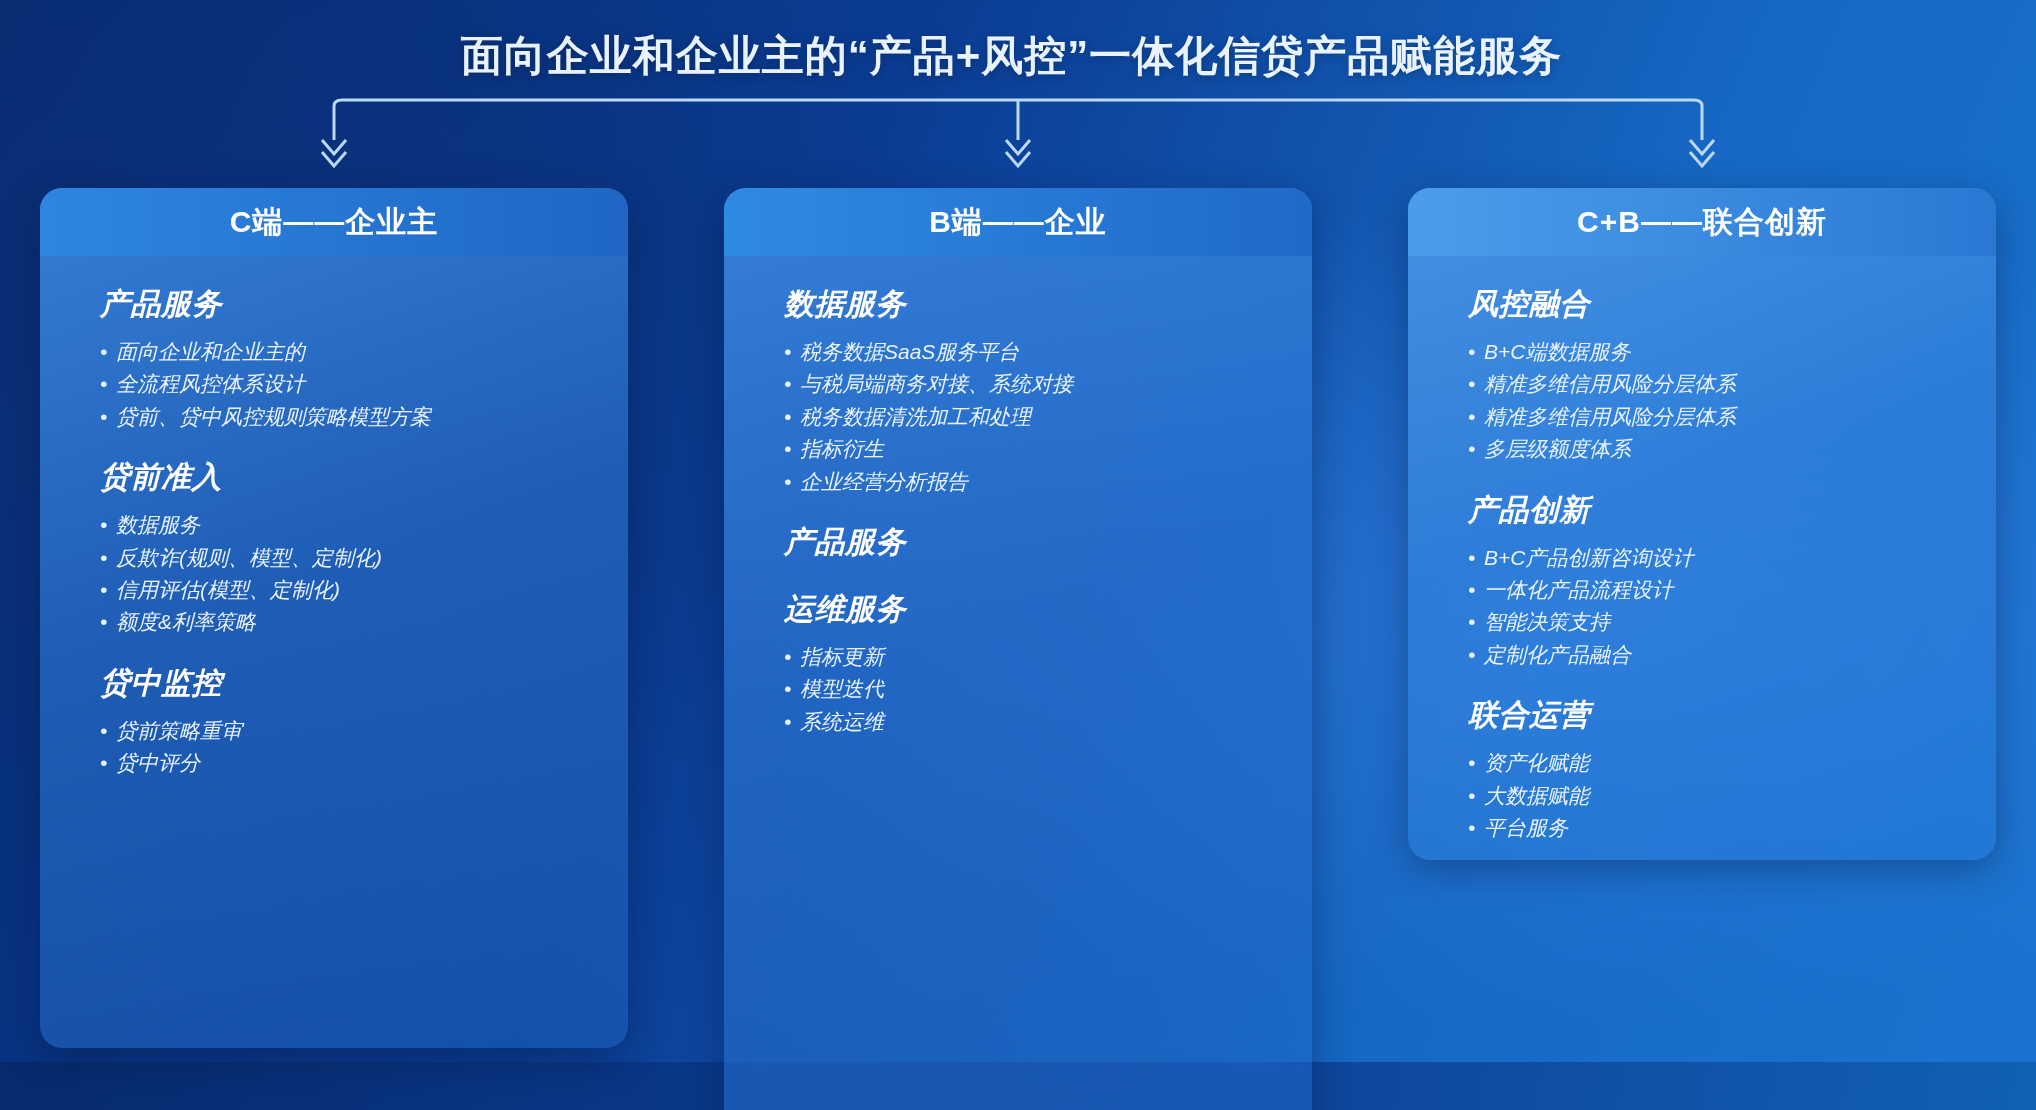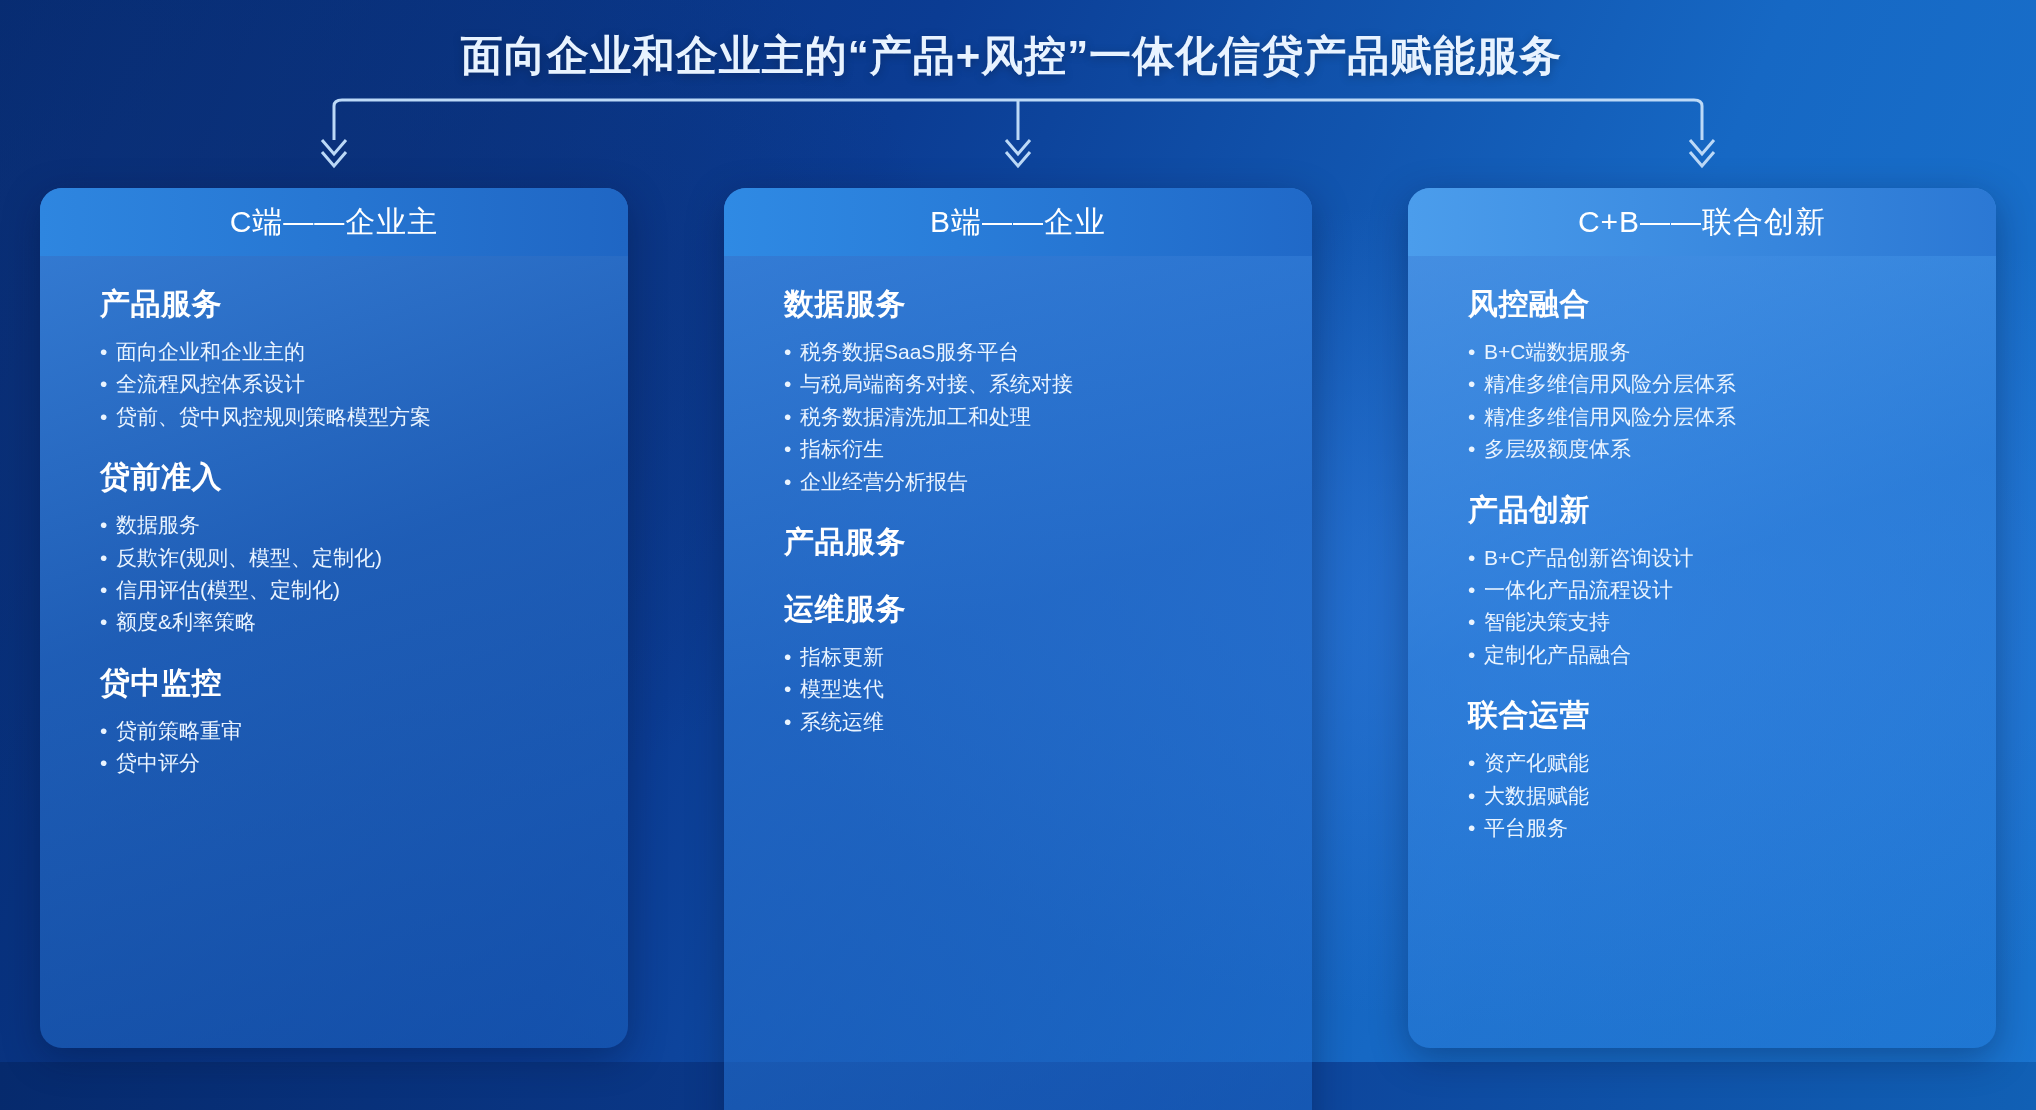--- a/index.html
+++ b/index.html
@@ -67,38 +67,39 @@
     gap: 96px;
   }
   .col {
     width: 588px;
     border-radius: 22px;
     overflow: hidden;
     box-shadow: 0 10px 36px rgba(2,18,52,0.35);
   }
   .col-1 { height: 860px; background: linear-gradient(160deg, rgba(62,140,230,0.85) 0%, rgba(36,104,196,0.80) 45%, rgba(26,96,190,0.55) 100%); }
   .col-2 { height: 956px; background: linear-gradient(160deg, rgba(62,140,230,0.85) 0%, rgba(38,110,204,0.78) 45%, rgba(28,104,200,0.50) 100%); }
-  .col-3 { height: 860px; background: linear-gradient(160deg, rgba(86,160,240,0.80) 0%, rgba(52,132,222,0.60) 45%, rgba(40,126,220,0.35) 100%); }
+  .col-3 { height: 672px; background: linear-gradient(160deg, rgba(86,160,240,0.80) 0%, rgba(52,132,222,0.60) 45%, rgba(40,126,220,0.35) 100%); }
 
   .col-head {
     height: 68px;
     display: flex;
     align-items: center;
     justify-content: center;
     font-size: 30px;
-    font-weight: normal;
+    font-weight: bold;
     color: #ffffff;
     letter-spacing: 1px;
   }
   .col-1 .col-head { background: linear-gradient(90deg, #2e86e0 0%, #1f66c4 100%); }
   .col-2 .col-head { background: linear-gradient(90deg, #2f8ae4 0%, #2069c8 100%); }
   .col-3 .col-head { background: linear-gradient(90deg, #4b9dec 0%, #2b78d4 100%); }
 
   .col-body {
     padding: 28px 44px 20px 60px;
+    font-style: italic;
   }
 
   .group { margin-bottom: 26px; }
   .group:last-child { margin-bottom: 0; }
 
   .group-title {
     font-size: 30px;
     font-weight: bold;
     color: #ffffff;
     margin-bottom: 12px;

